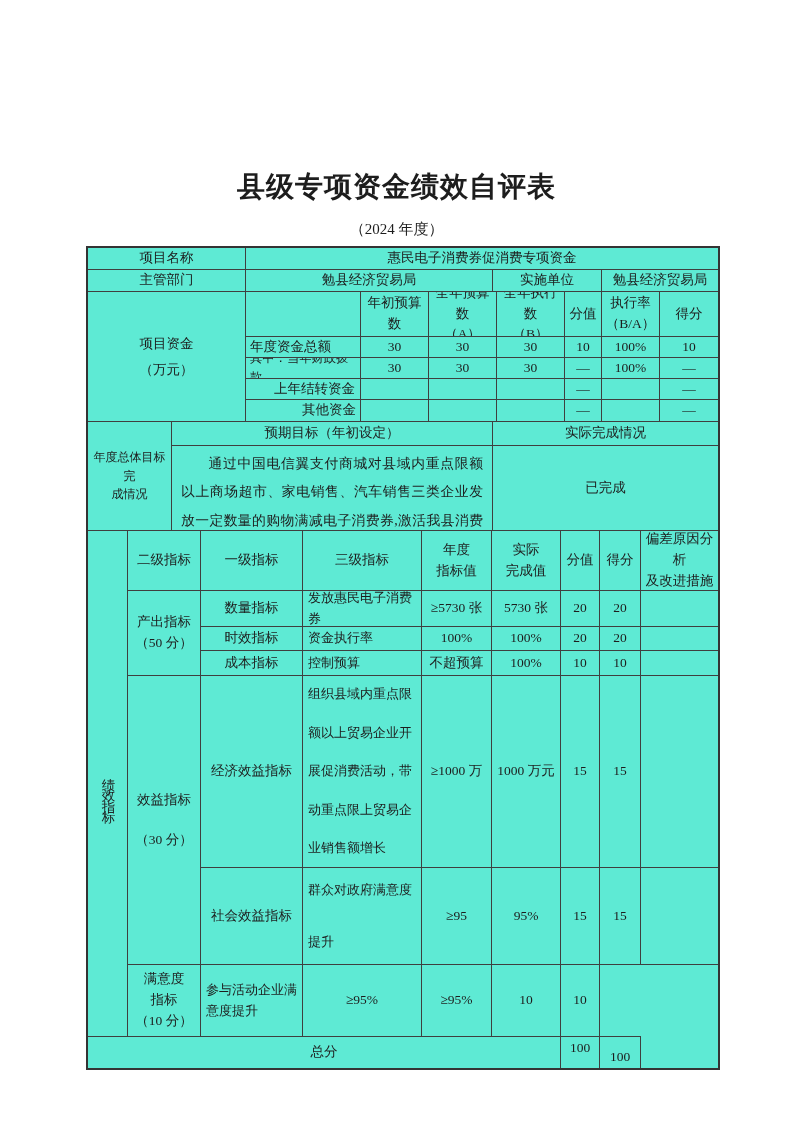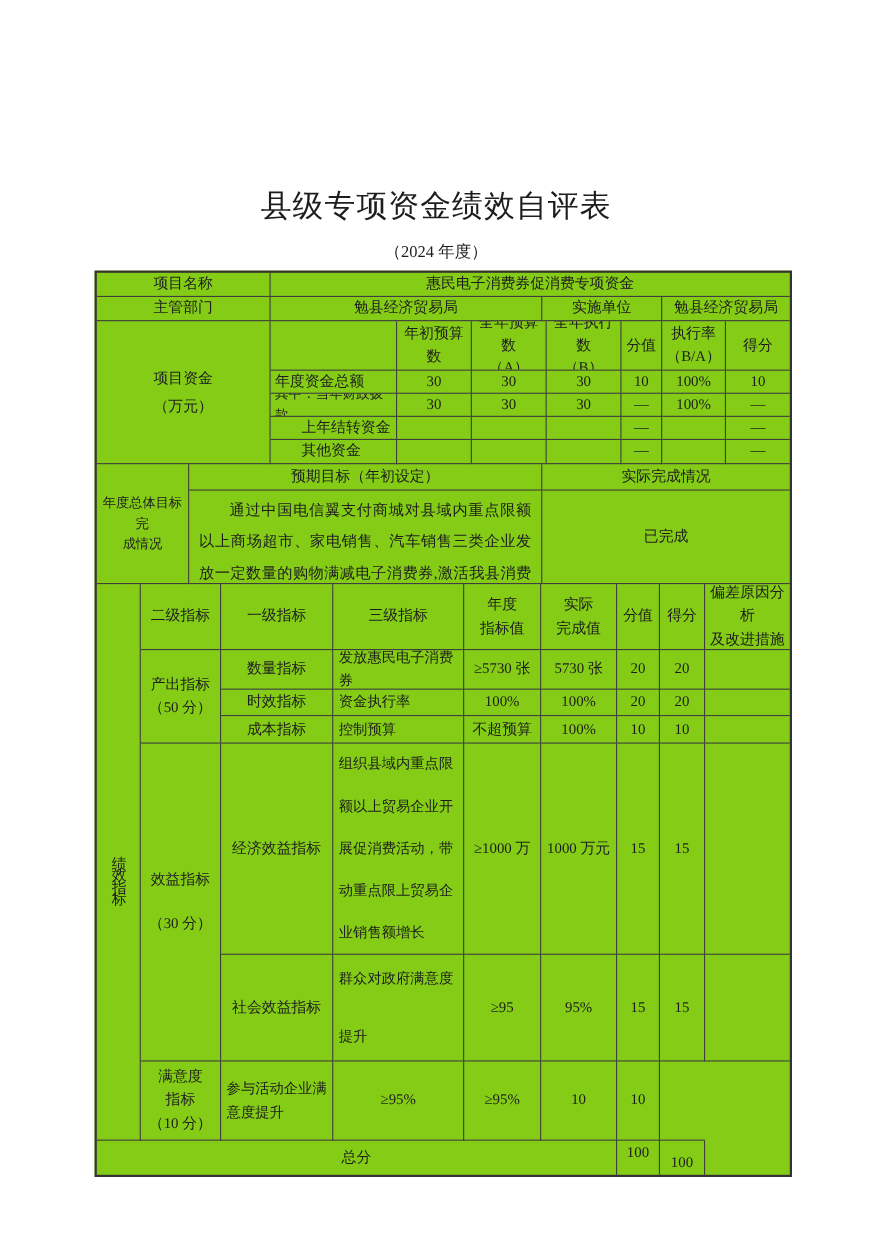--- a/index.html
+++ b/index.html
@@ -8,29 +8,29 @@
   }
   *{margin:0;padding:0;box-sizing:border-box;}
   html,body{background:#ffffff;}
   body{
     width:793px;height:1122px;position:relative;overflow:hidden;
     font-family:"Liberation Serif","DejaVu Serif",serif;
     color:var(--ink);
   }
   .page-title{
     position:absolute;top:168px;left:0;width:793px;
-    text-align:center;font-size:28px;font-weight:normal;letter-spacing:1px;
+    text-align:center;font-size:28px;font-weight:bold;letter-spacing:1px;
   }
   .page-subtitle{
     position:absolute;top:220px;left:0;width:793px;
     text-align:center;font-size:15px;
   }
   .sheet{
     position:absolute;left:86px;top:246px;width:634px;
-    border:2px solid #343434;background:#84cc16;
+    border:2px solid #343434;background:#5eead4;
   }
   .grid{display:grid;}
   #secA{grid-template-columns:158px 247px 109px 116px;grid-template-rows:22px 22px;}
   #secB{grid-template-columns:158px 115px 68px 68px 68px 37px 58px 58px;grid-template-rows:45px 21px 21px 21px 22px;}
   #secC{grid-template-columns:84px 321px 225px;grid-template-rows:24px 85px;}
   #secD{grid-template-columns:40px 73px 102px 119px 70px 69px 39px 41px 77px;grid-template-rows:60px 36px 24px 25px 192px 97px 72px;}
   #secE{grid-template-columns:473px 39px 41px 77px;grid-template-rows:31px;}
   .cell{
     border-right:1px solid var(--bc);border-bottom:1px solid var(--bc);
     display:flex;align-items:center;justify-content:center;
@@ -106,21 +106,21 @@
     <div class="cell nbr">—</div>
 
     <div class="cell ar">上年结转资金</div>
     <div class="cell"></div>
     <div class="cell"></div>
     <div class="cell"></div>
     <div class="cell">—</div>
     <div class="cell"></div>
     <div class="cell nbr">—</div>
 
-    <div class="cell ar" style="padding-right:32px;text-align:right;">其他资金</div>
+    <div class="cell ar" style="padding-right:4px;text-align:right;">其他资金</div>
     <div class="cell"></div>
     <div class="cell"></div>
     <div class="cell"></div>
     <div class="cell">—</div>
     <div class="cell"></div>
     <div class="cell nbr">—</div>
   </div>
 
   <div class="grid" id="secC">
     <div class="cell pre goal-label" style="grid-row:1 / span 2;">年度总体目标完

